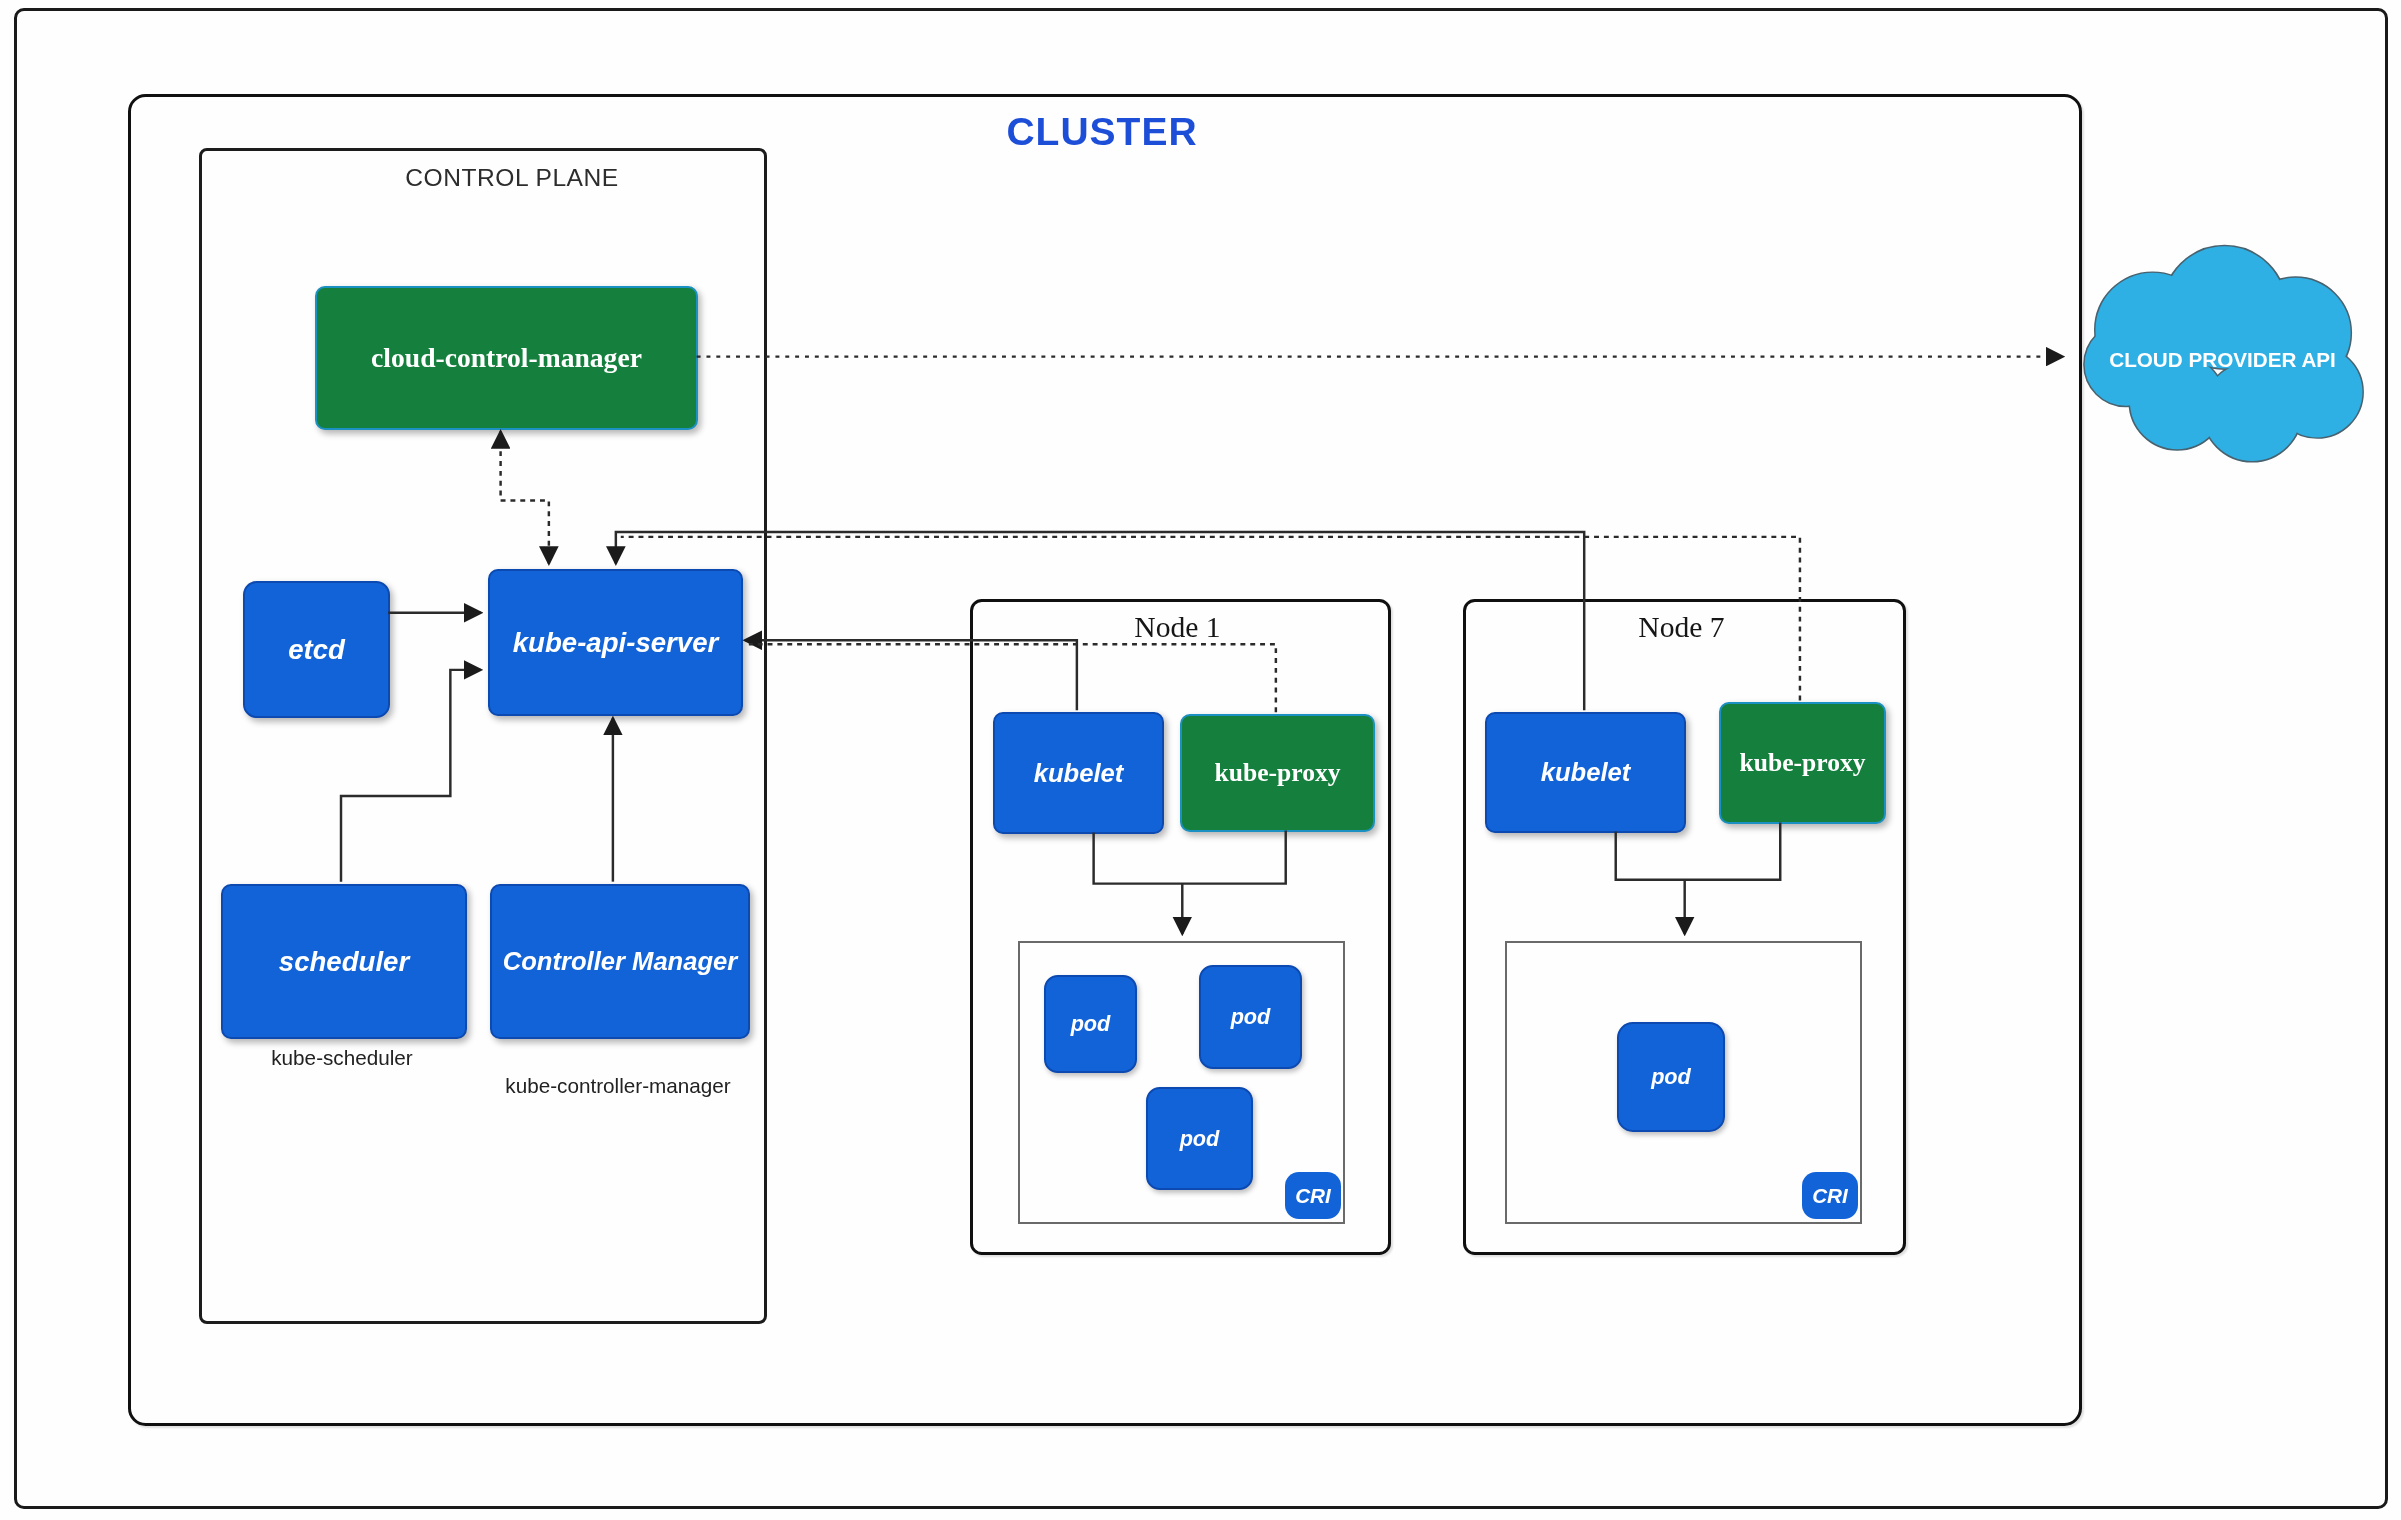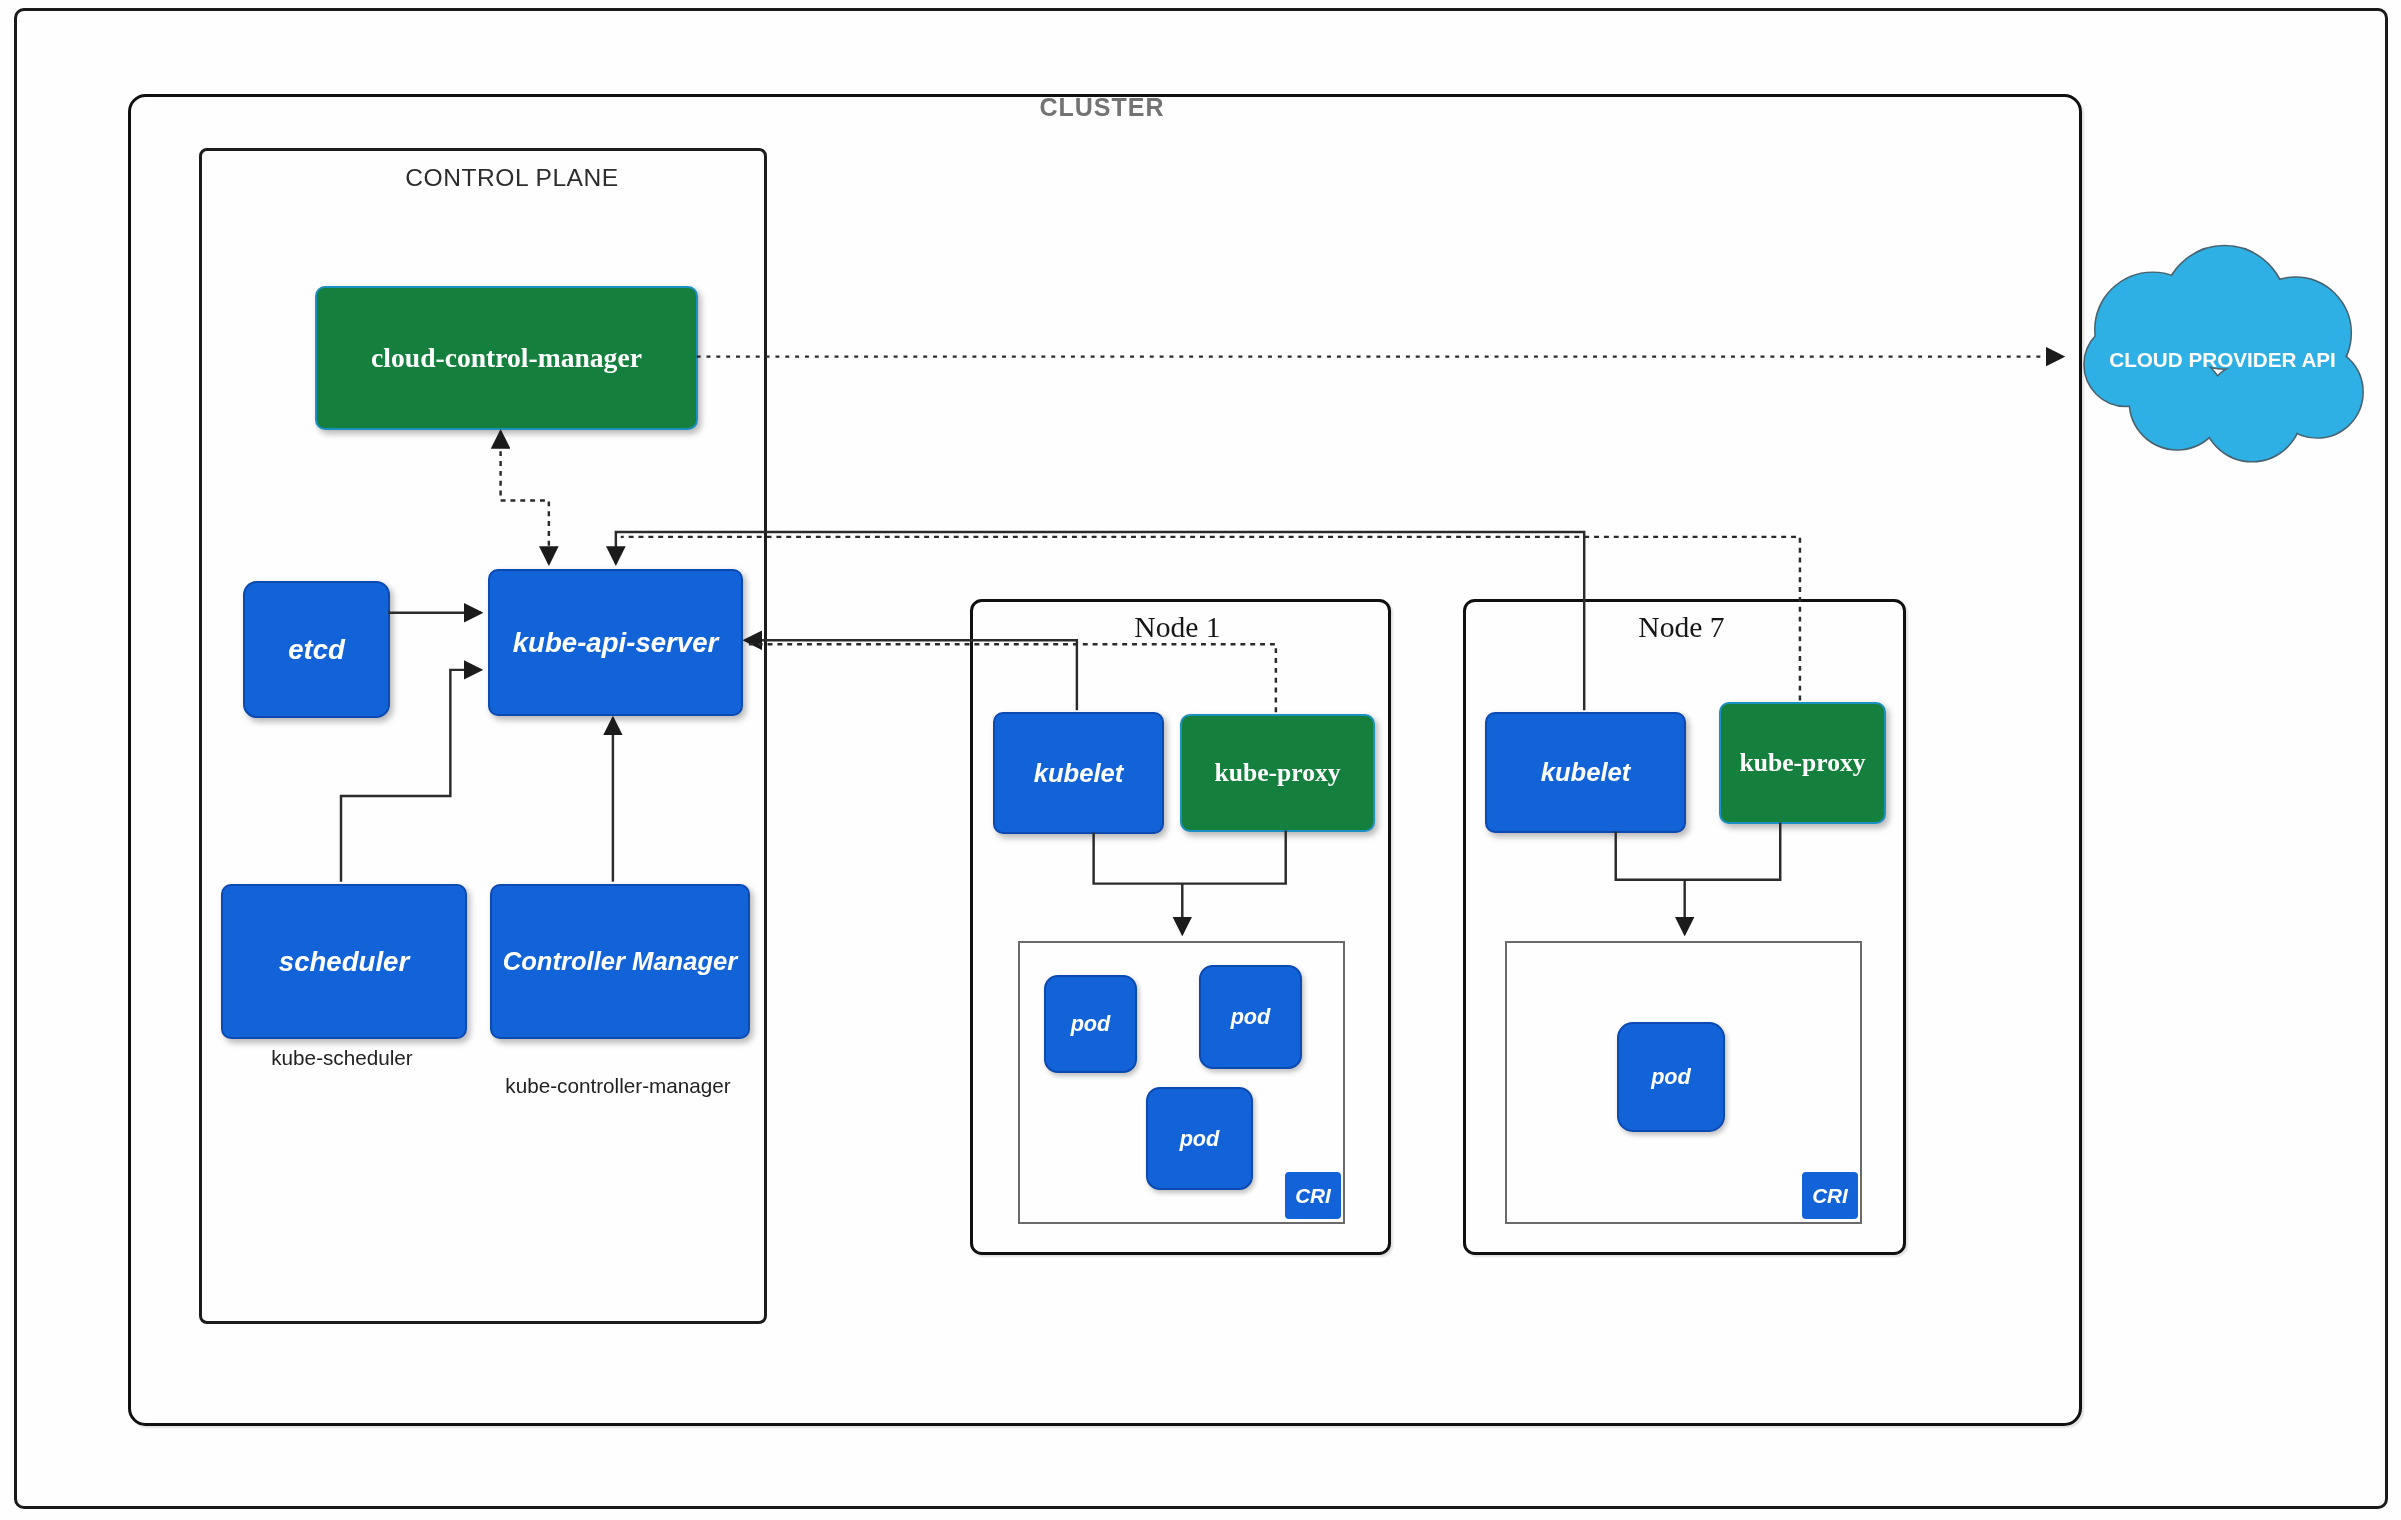--- a/index.html
+++ b/index.html
@@ -11,21 +11,21 @@
   .cluster-frame { left:128px; top:94px; width:1948px; height:1326px; border:3.9px solid #101010; border-radius:17.7px; box-shadow:2px 2px 2px rgba(0,0,0,.12); }
   .cp-frame { left:199px; top:148px; width:562px; height:1170px; border:3px solid #1c1c1c; border-radius:7.9px; }
   .node-frame { border:3.9px solid #101010; border-radius:11.8px; box-shadow:2px 2px 2px rgba(0,0,0,.12); }
   #node1-frame { left:970px; top:599px; width:415px; height:650px; }
   #node2-frame { left:1463px; top:599px; width:437px; height:650px; }
   .pods-frame { border:2px solid #6a6a6a; }
   #node1-pods { left:1018px; top:941px; width:323px; height:279px; }
   #node2-pods { left:1505px; top:941px; width:353px; height:279px; }
 
   .title { position:absolute; text-align:center; white-space:nowrap; }
-  .cluster-title { left:128px; top:93px; width:1948px; font-size:25px; font-weight:bold; color:#737373; letter-spacing:1px; }
+  .cluster-title { left:128px; top:110px; width:1948px; font-size:39px; font-weight:bold; color:#1d4ed8; letter-spacing:1px; }
   .cp-title { left:199px; top:164px; width:562px; font-size:24.6px; color:#2d2d2d; letter-spacing:0.5px;padding-left:32px; }
   .node-title { font-family:"Liberation Serif", serif; font-size:29.6px; color:#161616; }
   #node1-title { left:970px; top:611px; width:415px; }
   #node2-title { left:1463px; top:611px; width:437px; }
   .sublabel { position:absolute; text-align:center; font-size:20.7px; color:#222222; white-space:nowrap; }
   #sub-scheduler { left:221px; top:1046px; width:242px; }
   #sub-cm { left:448px; top:1074px; width:340px; }
 
   .box { position:absolute; display:flex; align-items:center; justify-content:center;
          color:#ffffff; font-weight:bold; white-space:nowrap;
@@ -41,21 +41,21 @@
   #n1-kubelet { left:993px; top:712px; width:167px; height:118px; border-radius:9.9px; font-size:25.6px; }
   #n1-proxy   { left:1180px; top:714px; width:191px; height:114px; border-radius:9.9px; font-size:25.6px; }
   #n2-kubelet { left:1485px; top:712px; width:197px; height:117px; border-radius:9.9px; font-size:25.6px; }
   #n2-proxy   { left:1719px; top:702px; width:163px; height:118px; border-radius:9.9px; font-size:25.6px; }
 
   .pod { border-radius:13.8px; font-size:21.7px; box-shadow:2px 3px 4.9px rgba(0,0,0,.25); }
   #n1-pod1 { left:1044px; top:975px;  width:89px;  height:94px;  }
   #n1-pod2 { left:1199px; top:965px;  width:99px; height:100px; }
   #n1-pod3 { left:1146px; top:1087px; width:103px; height:99px; }
   #n2-pod1 { left:1617px; top:1022px; width:104px; height:106px; border-radius:15.8px; }
-  .cri { border-radius:4px; font-size:20.7px; box-shadow:none; border:none; }
+  .cri { border-radius:14px; font-size:20.7px; box-shadow:none; border:none; }
   #n1-cri { left:1285px; top:1172px; width:56px; height:47px; }
   #n2-cri { left:1802px; top:1172px; width:56px; height:47px; }
 
   #wires { position:absolute; left:0; top:0; width:2402px; height:1521px; pointer-events:none; }
   .wire { fill:none; stroke:#2b2b2b; stroke-width:2.5; }
   .wire-dash { stroke-dasharray:5 5; }
   .wire-dot  { stroke-dasharray:4 6; }
   .cloud-stroke { fill:#2fb0e4; stroke:#49626f; stroke-width:3; }
   .cloud-fill   { fill:#2fb0e4; stroke:none; }
   .cloud-text { font-family:"Liberation Sans", sans-serif; font-size:21px; font-weight:bold; fill:#ffffff; letter-spacing:0px; }

